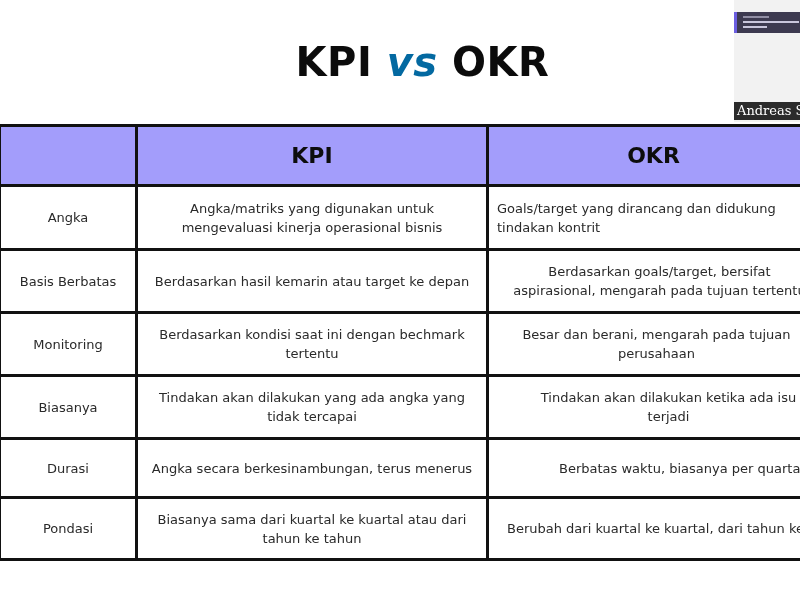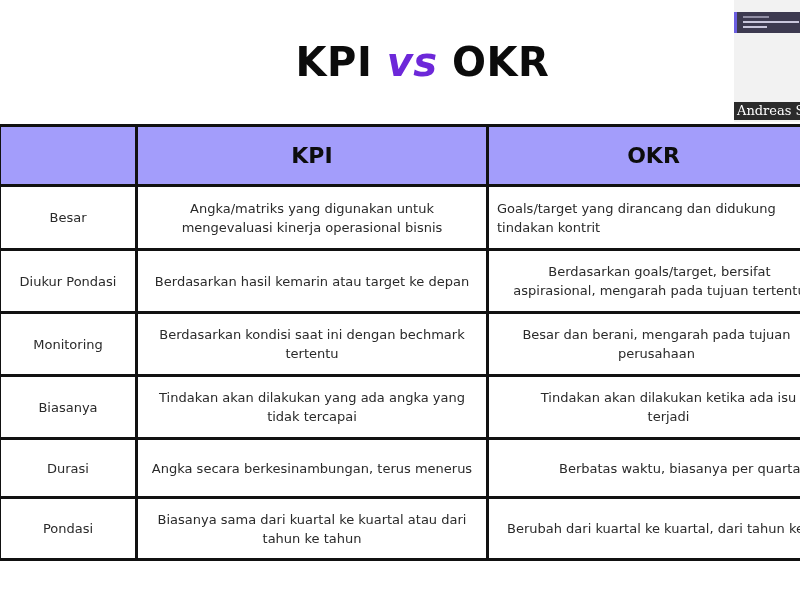--- a/index.html
+++ b/index.html
@@ -24,21 +24,21 @@
       top: 36px;
       text-align: center;
       font-size: 40px;
       font-weight: bold;
       color: #0b0b0b;
       letter-spacing: 0.5px;
       line-height: 52px;
     }
     .title .vs {
       font-style: italic;
-      color: #6d28d9;
+      color: #0369a1;
     }
     table.cmp {
       position: absolute;
       left: -2px;
       top: 124px;
       border-collapse: collapse;
       table-layout: fixed;
       width: 820px;
     }
     table.cmp td, table.cmp th {
@@ -126,26 +126,26 @@
     </colgroup>
     <thead>
       <tr>
         <th></th>
         <th>KPI</th>
         <th>OKR</th>
       </tr>
     </thead>
     <tbody>
       <tr style="height:64px">
-        <td class="label">Besar</td>
+        <td class="label">Angka</td>
         <td>Angka/matriks yang digunakan untuk mengevaluasi kinerja operasional bisnis</td>
         <td class="okr" style="padding-left:8px;text-align:left;">Goals/target yang dirancang dan didukung tindakan kontrit</td>
       </tr>
       <tr style="height:63px">
-        <td class="label">Diukur Pondasi</td>
+        <td class="label">Basis Berbatas</td>
         <td>Berdasarkan hasil kemarin atau target ke depan</td>
         <td class="okr" style="padding-left:18px;">Berdasarkan goals/target, bersifat aspirasional, mengarah pada tujuan tertentu</td>
       </tr>
       <tr style="height:63px">
         <td class="label">Monitoring</td>
         <td>Berdasarkan kondisi saat ini dengan bechmark tertentu</td>
         <td class="okr" style="padding-left:12px;">Besar dan berani, mengarah pada tujuan perusahaan</td>
       </tr>
       <tr style="height:63px">
         <td class="label">Biasanya</td>

